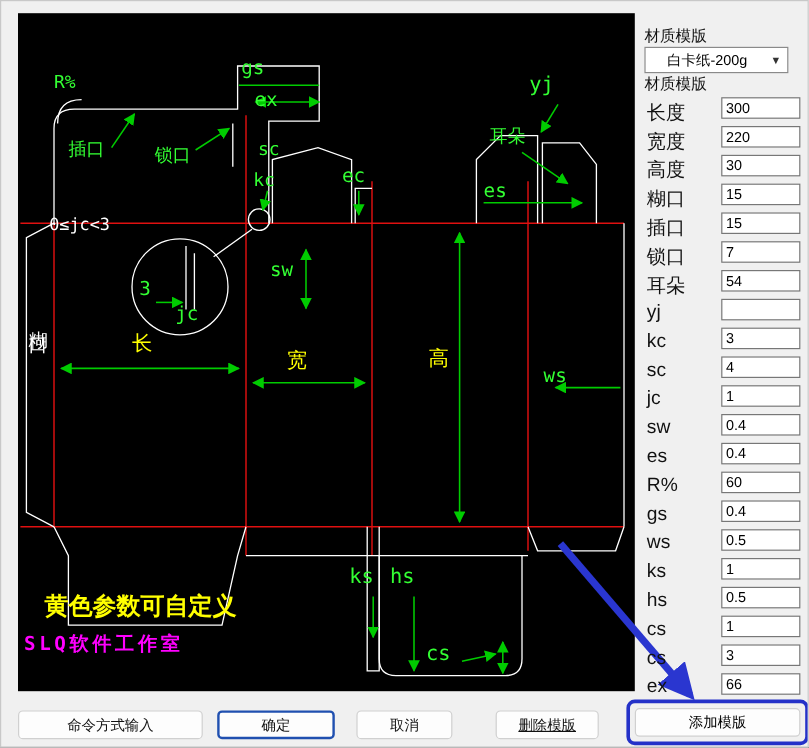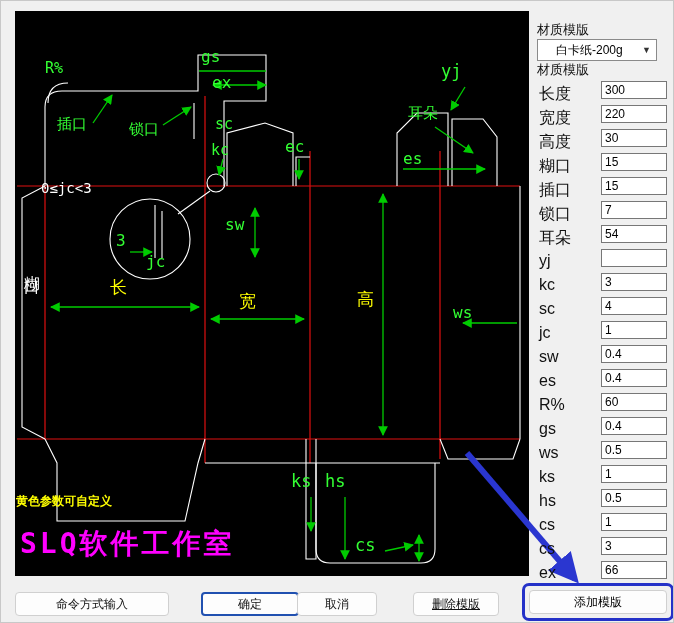--- a/index.html
+++ b/index.html
@@ -28,21 +28,21 @@
   .prow-label { position:absolute; left:538px; width:60px; font-size:16px; color:#111; }
   .prow-input { position:absolute; left:600px; width:66px; height:18px;
                 border:1px solid #777; background:#fff; font-size:12px;
                 padding:0 3px; font-family:"Liberation Sans",sans-serif; }
 
   
   .btn { position:absolute; top:591px; height:24px; background:#fdfdfd;
          border:1px solid #d0d0d0; border-radius:4px; font-size:12px;
          display:flex; align-items:center; justify-content:center; cursor:pointer;
          color:#111; }
-  .btn-ok { border:2px solid #2050b0;margin-left:20px; }
+  .btn-ok { border:2px solid #2050b0; }
   .hl { position:absolute; left:521px; top:582px; width:152px; height:38px;
         border:3px solid #2431c8; border-radius:7px;
         display:flex; align-items:center; justify-content:center; }
   .hl .btn-add { position:static; width:138px; height:24px; background:#fdfdfd;
         border:1px solid #d0d0d0; border-radius:4px; font-size:12px;
         display:flex; align-items:center; justify-content:center; cursor:pointer; }
 
   .overlay { position:absolute; left:0; top:0; pointer-events:none; }
 </style>
 </head>
@@ -129,22 +129,22 @@
       <div class="cl" style="left: 131px; top: 243px; font-size: 16px; color: rgb(51, 255, 51);">jc</div>
       <div class="cl" style="left: 210px; top: 206px; font-size: 16px; color: rgb(51, 255, 51);">sw</div>
       <div class="cl vert" style="left: 8px; top: 252px; font-size: 16px; color: rgb(255, 255, 255);">糊口</div>
       <div class="cl" style="left: 95px; top: 268px; font-size: 17px; color: rgb(255, 255, 0);">长</div>
       <div class="cl" style="left: 224px; top: 282px; font-size: 17px; color: rgb(255, 255, 0);">宽</div>
       <div class="cl" style="left: 342px; top: 280px; font-size: 17px; color: rgb(255, 255, 0);">高</div>
       <div class="cl" style="left: 438px; top: 294px; font-size: 16px; color: rgb(51, 255, 51);">ws</div>
       <div class="cl" style="left: 276px; top: 462px; font-size: 17px; color: rgb(51, 255, 51);">ks</div>
       <div class="cl" style="left: 310px; top: 462px; font-size: 17px; color: rgb(51, 255, 51);">hs</div>
       <div class="cl" style="left: 340px; top: 526px; font-size: 17px; color: rgb(51, 255, 51);">cs</div>
-      <div class="cl" style="left: 1px; top: 484px; font-size: 12px; color: rgb(255, 255, 0); font-weight: bold;">黄色参数可自定义</div>
-      <div class="cl" style="left: 5px; top: 518px; font-size: 28px; color: rgb(255, 0, 255); font-weight: bold; letter-spacing: 3px;">SLQ软件工作室</div>
+      <div class="cl" style="left: 22px; top: 484px; font-size: 20px; color: rgb(255, 255, 0); font-weight: bold;">黄色参数可自定义</div>
+      <div class="cl" style="left: 5px; top: 518px; font-size: 16px; color: rgb(255, 0, 255); font-weight: bold; letter-spacing: 3px;">SLQ软件工作室</div>
     </div>
 
   <div>
     <div class="plabel" style="left:536px; top:20px;">材质模版</div>
 
     <div class="combo">
       <span>白卡纸-200g</span>
       <span class="carr">▼</span>
     </div>
 

